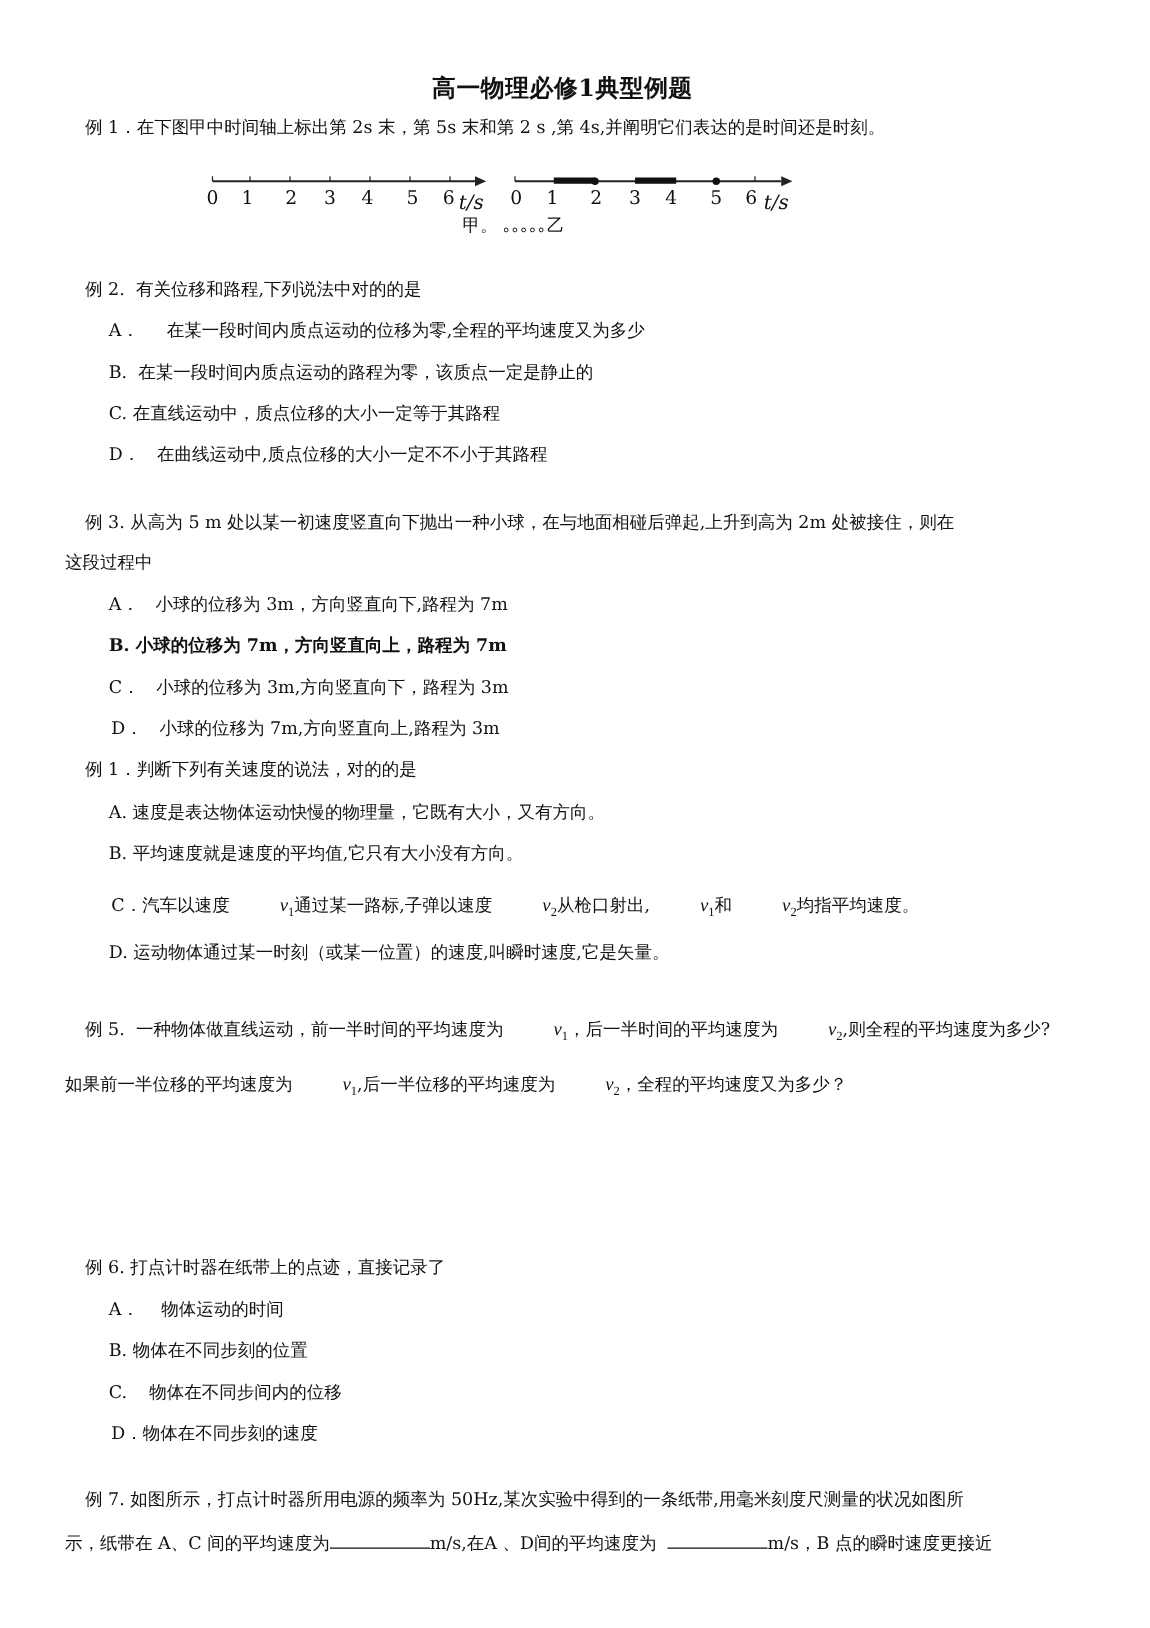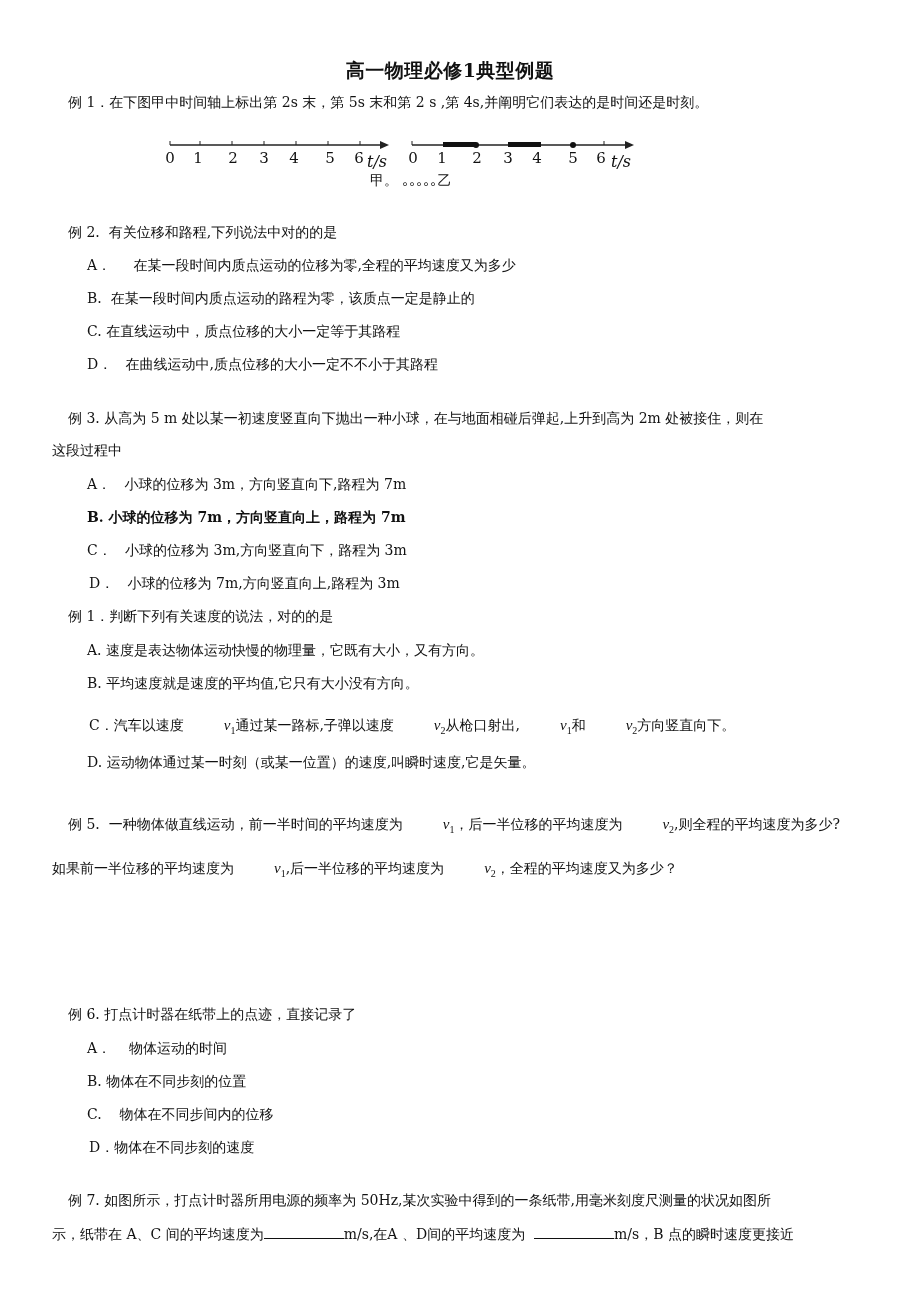--- a/index.html
+++ b/index.html
@@ -123,28 +123,28 @@
 <div class="line q" style="top:606px;">
   <span>例 1．</span><span>判断下列有关速度的说法，对的的是</span>
 </div>
 <div class="line opt" style="top:640px;">
   <span>A.</span> <span>速度是表达物体运动快慢的物理量，它既有大小，又有方向。</span>
 </div>
 <div class="line opt" style="top:673px;">
   <span>B.</span> <span>平均速度就是速度的平均值,它只有大小没有方向。</span>
 </div>
 <div class="line opt" style="top:715px; left:89px;">
-  <span>C．</span><span>汽车以速度</span><span class="v">v<sub>1</sub></span><span>通过某一路标,子弹以速度</span><span class="v">v<sub>2</sub></span><span>从枪口射出,</span><span class="v">v<sub>1</sub></span><span>和</span><span class="v">v<sub>2</sub></span><span>方向竖直向下。</span>
+  <span>C．</span><span>汽车以速度</span><span class="v">v<sub>1</sub></span><span>通过某一路标,子弹以速度</span><span class="v">v<sub>2</sub></span><span>从枪口射出,</span><span class="v">v<sub>1</sub></span><span>和</span><span class="v">v<sub>2</sub></span><span>均指平均速度。</span>
 </div>
 <div class="line opt" style="top:752px;">
   <span>D.</span> <span>运动物体通过某一时刻（或某一位置）的速度,叫瞬时速度,它是矢量。</span>
 </div>
 
 <div class="line q" style="top:814px;">
-  <span>例 5.</span>&nbsp;&nbsp;<span>一种物体做直线运动，前一半时间的平均速度为</span><span class="v">v<sub>1</sub></span><span>，后一半位移的平均速度为</span><span class="v">v<sub>2</sub></span><span>,则全程的平均速度为多少?</span>
+  <span>例 5.</span>&nbsp;&nbsp;<span>一种物体做直线运动，前一半时间的平均速度为</span><span class="v">v<sub>1</sub></span><span>，后一半时间的平均速度为</span><span class="v">v<sub>2</sub></span><span>,则全程的平均速度为多少?</span>
 </div>
 <div class="line q-wrap" style="top:858px;">
   <span>如果前一半位移的平均速度为</span><span class="v">v<sub>1</sub></span><span>,后一半位移的平均速度为</span><span class="v">v<sub>2</sub></span><span>，全程的平均速度又为多少？</span>
 </div>
 
 <div class="line q" style="top:1004px;">
   <span>例 6.</span> <span>打点计时器在纸带上的点迹，直接记录了</span>
 </div>
 <div class="line opt" style="top:1038px;">
   <span>A．</span>&nbsp;&nbsp;&nbsp;&nbsp;<span>物体运动的时间</span>

